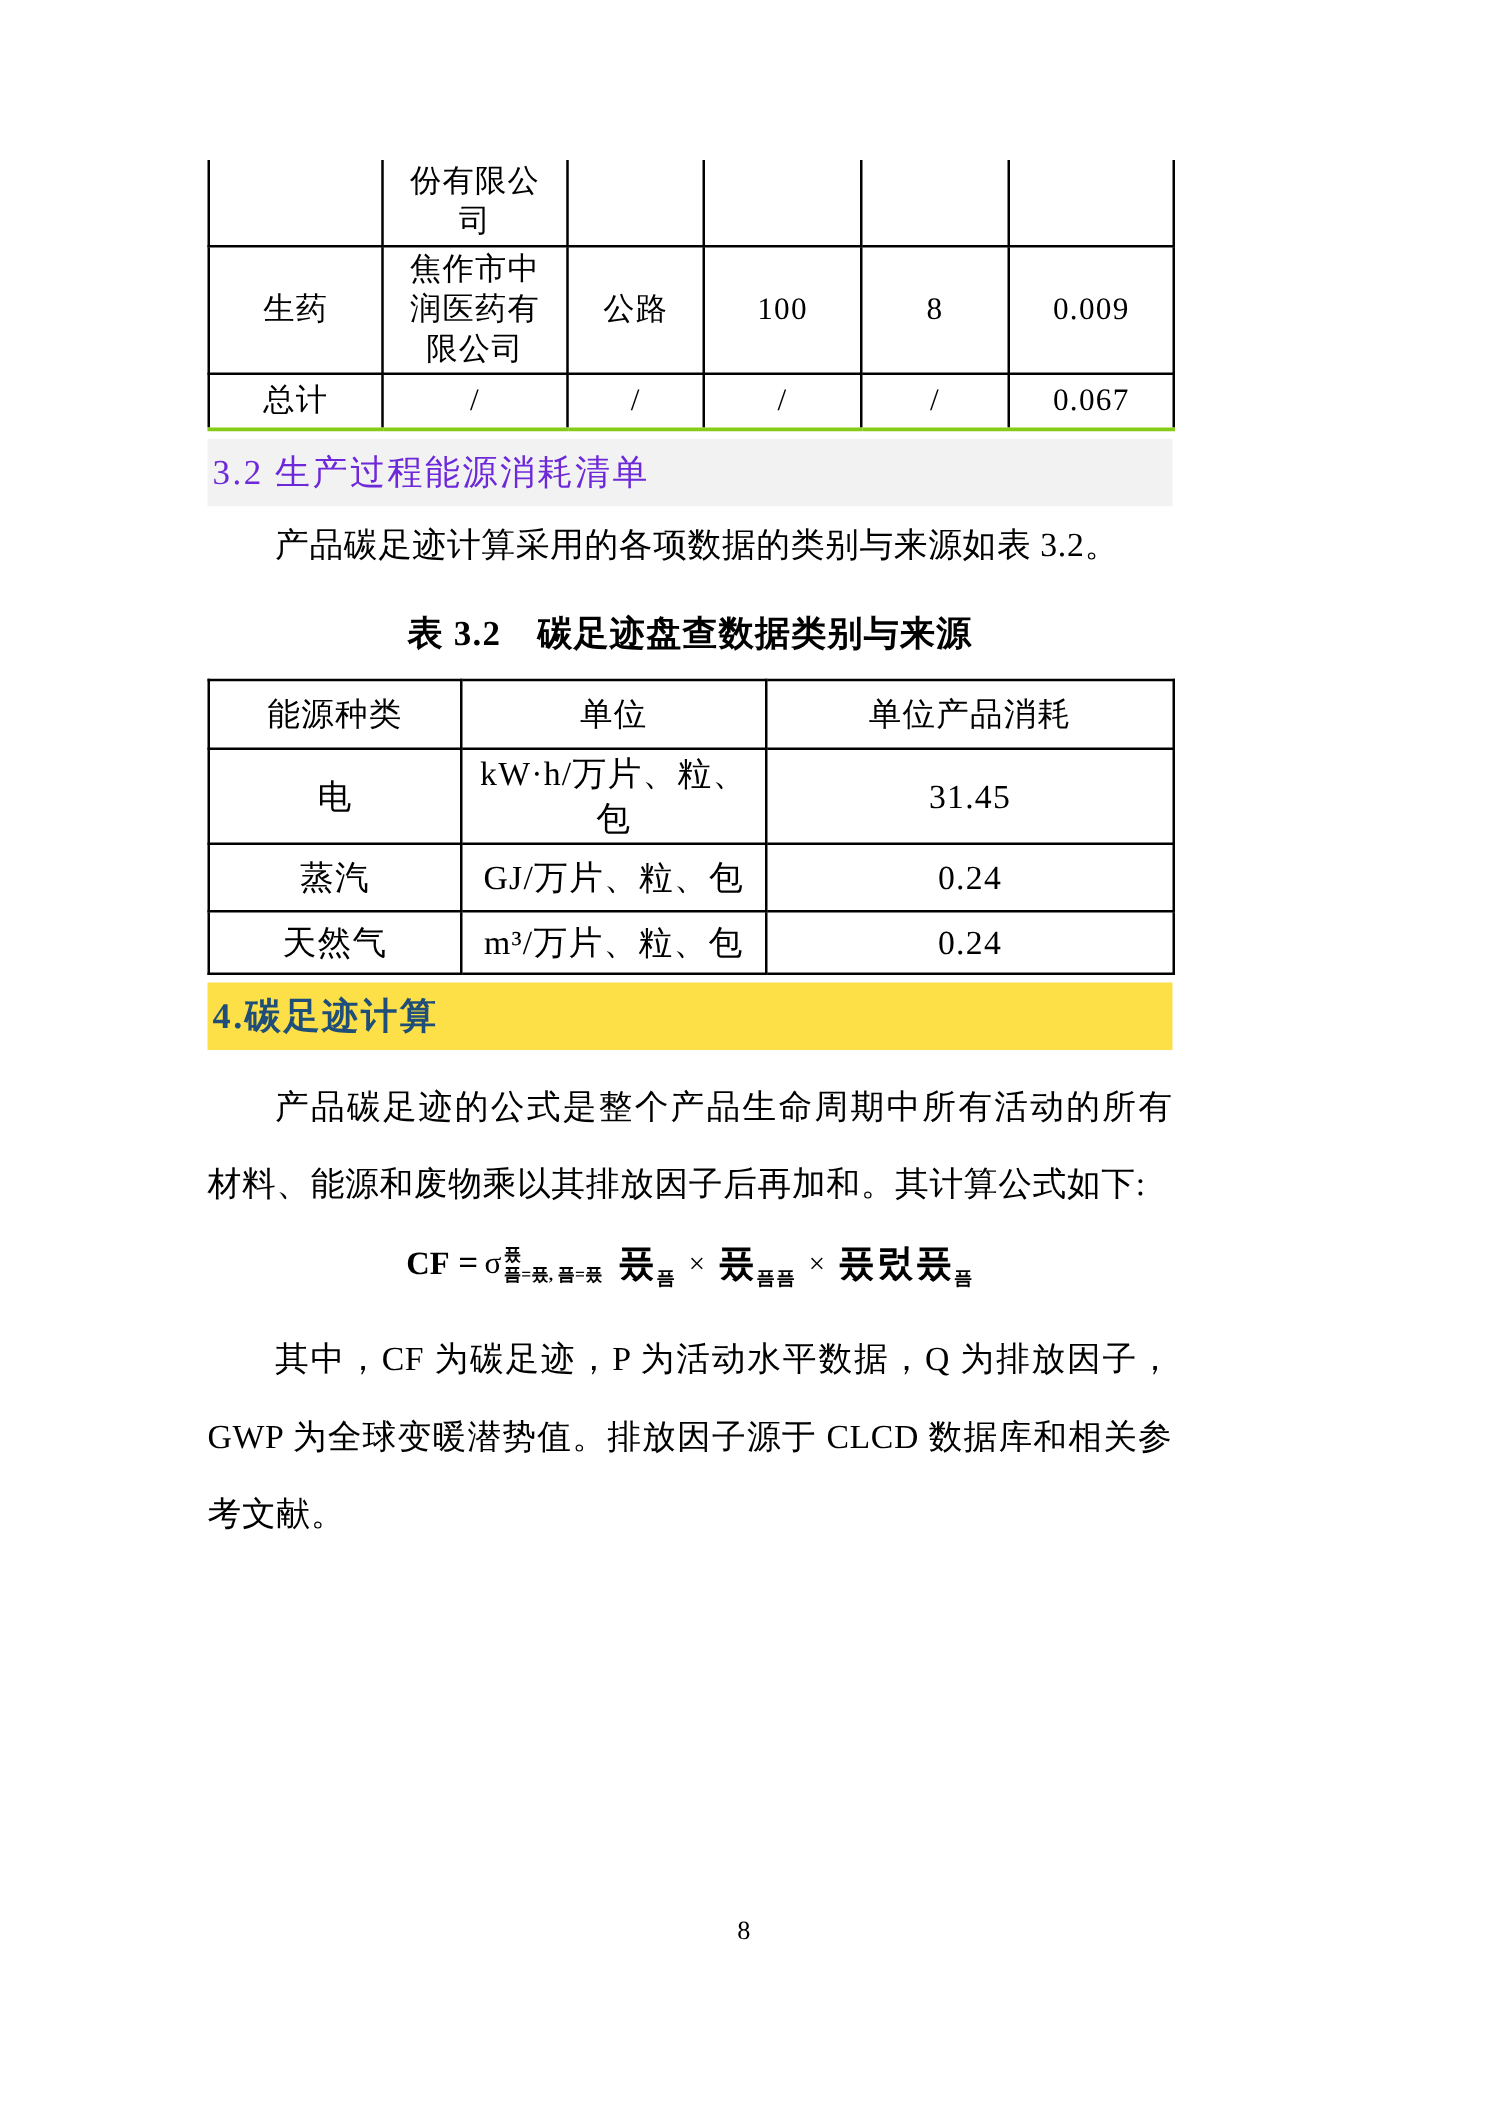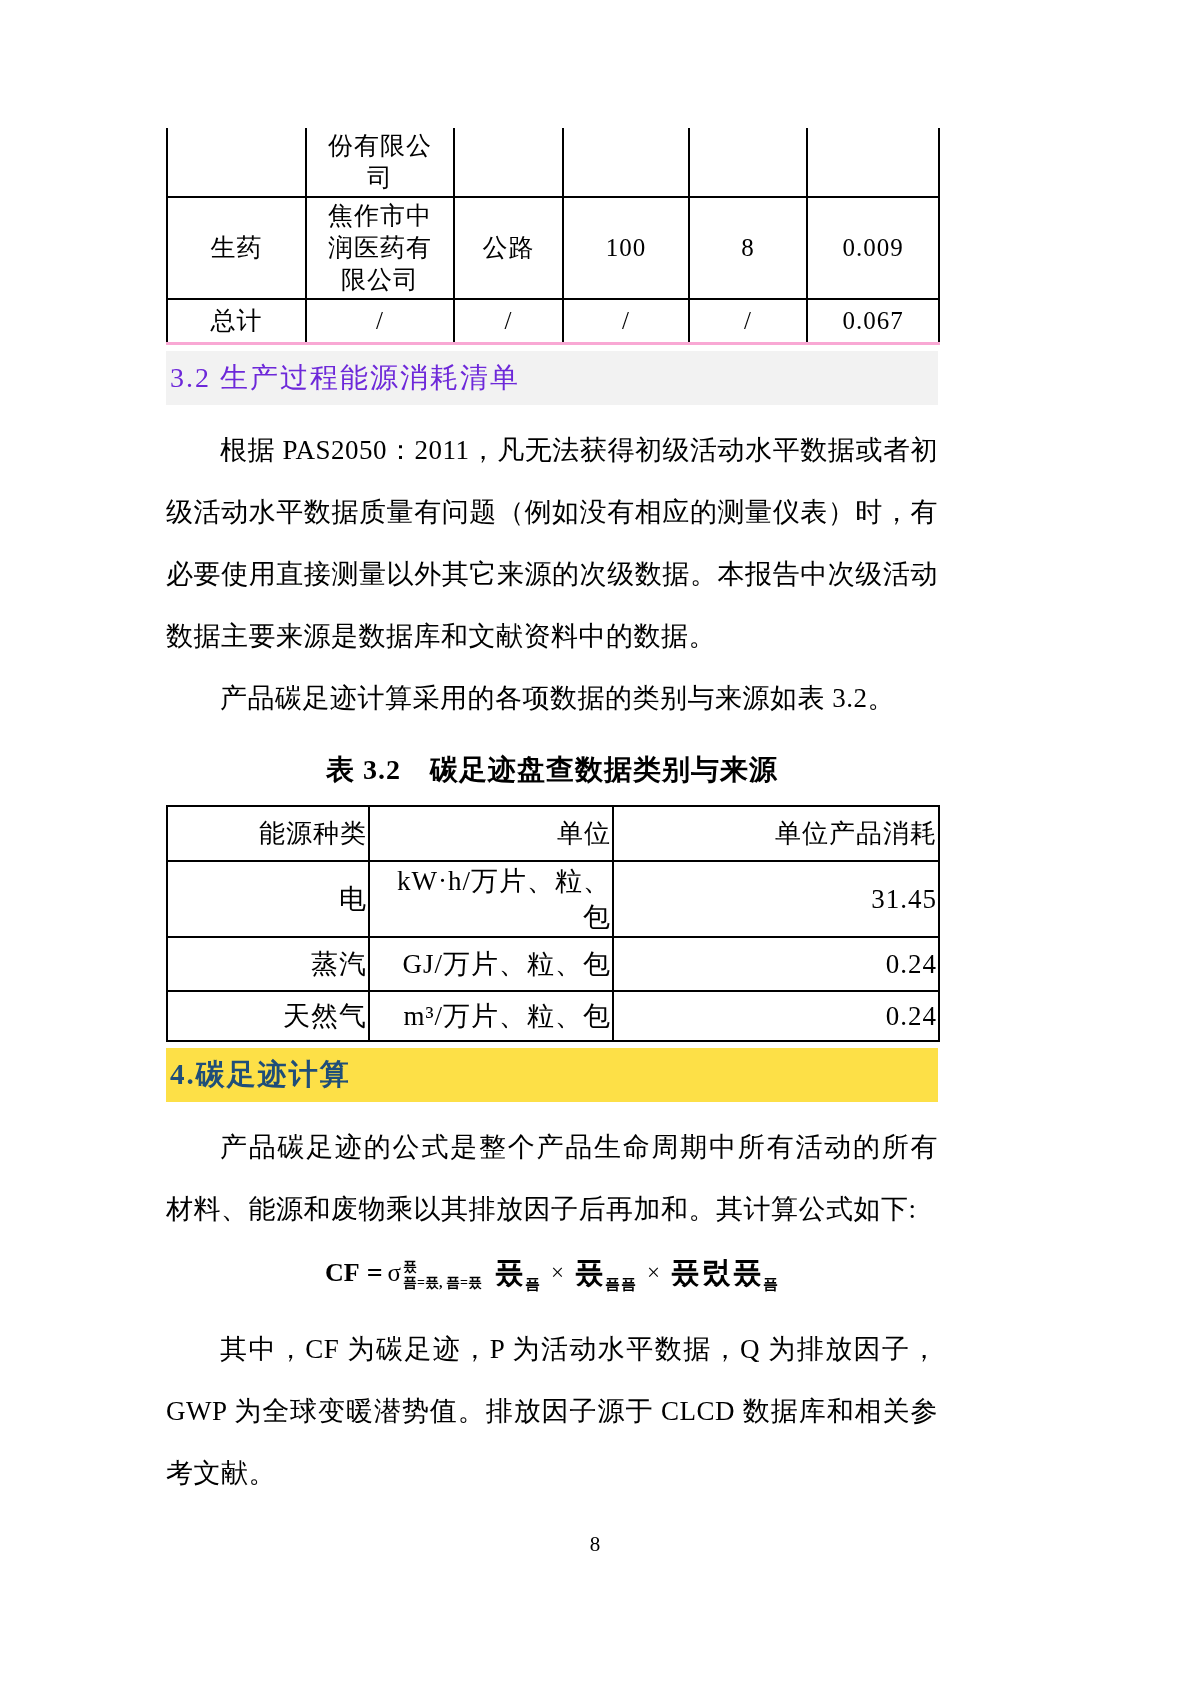--- a/index.html
+++ b/index.html
@@ -21,26 +21,26 @@
   .t1 td{
     border:2px solid #000;
     text-align:center;vertical-align:middle;
     font-size:25px;letter-spacing:1px;
     padding:2px 16px;line-height:32px;
     overflow:hidden;
   }
   .t1 tr.cut td{border-top:none;height:52px;}
   .t1 tr.r-main td{height:91px;}
   .t1 tr.r-total td{height:38px;}
-  .t1 tr.r-total td{border-bottom:3px solid #f9a8d4;}
+  .t1 tr.r-total td{border-bottom:3px solid #84cc16;}
   .t2{margin-top:16px;}
   .t2 th,.t2 td{
     border:2px solid #000;
     font-weight:normal;
-    text-align:right;vertical-align:middle;
+    text-align:center;vertical-align:middle;
     letter-spacing:1px;overflow:hidden;
   }
   .t2 th{font-size:26px;height:51px;}
   .t2 td{font-size:27px;height:50px;}
   .t2 tr:last-child td{height:46px;border-bottom:2.5px solid #000;}
   
   .band{
     margin-top:6px;height:54px;
     display:flex;align-items:center;
     padding-left:4px;box-sizing:border-box;
@@ -130,26 +130,20 @@
         <td>/</td>
         <td>0.067</td>
       </tr>
     </tbody>
   </table>
 
   <div class="band band-32" style="background:#F2F2F2;">
     <span style="color:#6d28d9;">3.2 生产过程能源消耗清单</span>
   </div>
 
-  <div class="para mt1">
-    <div class="line first">根据 PAS2050：2011，凡无法获得初级活动水平数据或者初</div>
-    <div class="line">级活动水平数据质量有问题（例如没有相应的测量仪表）时，有</div>
-    <div class="line">必要使用直接测量以外其它来源的次级数据。本报告中次级活动</div>
-    <div class="line last">数据主要来源是数据库和文献资料中的数据。</div>
-  </div>
 
   <div class="para">
     <div class="line first last">产品碳足迹计算采用的各项数据的类别与来源如表 3.2。</div>
   </div>
 
   <div class="caption">表 3.2　碳足迹盘查数据类别与来源</div>
 
   <table class="t2">
     <colgroup>
       <col style="width:202px">

